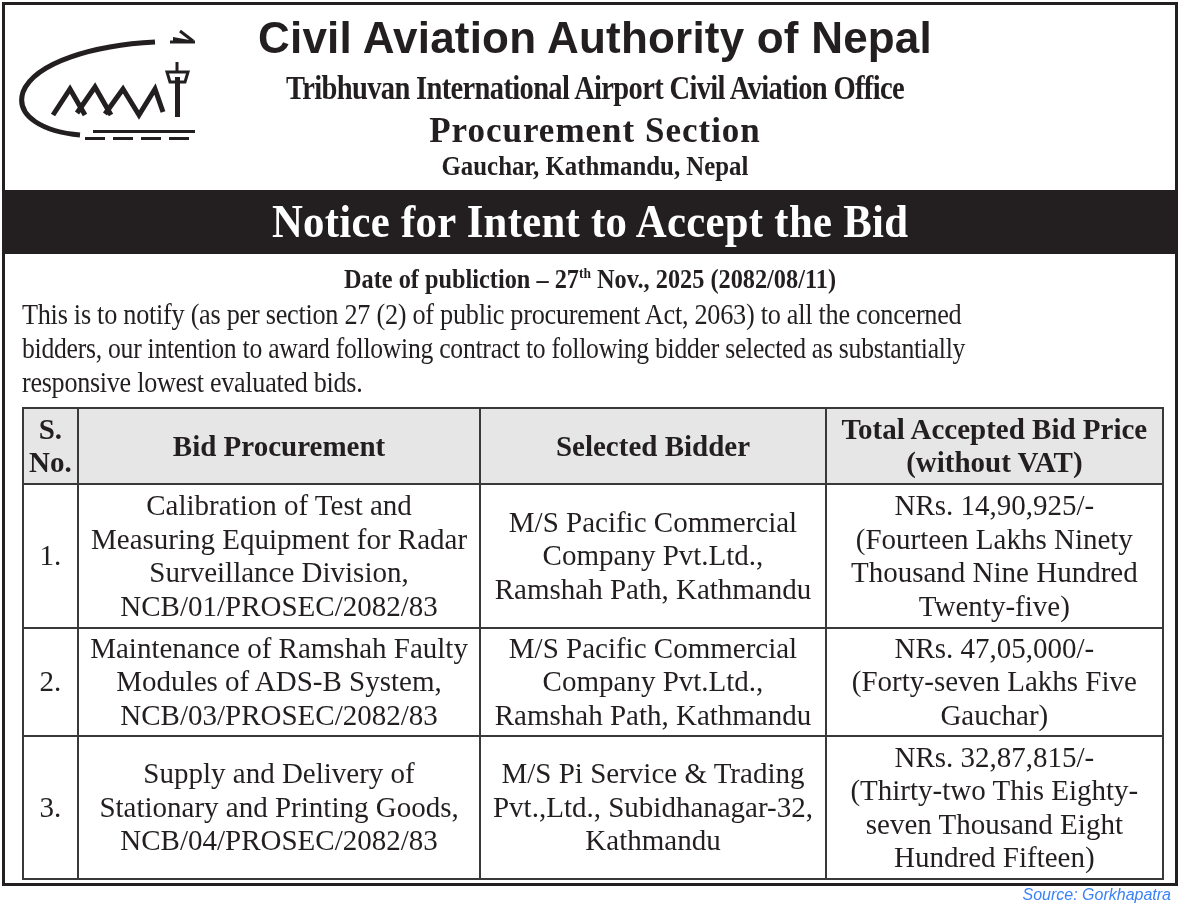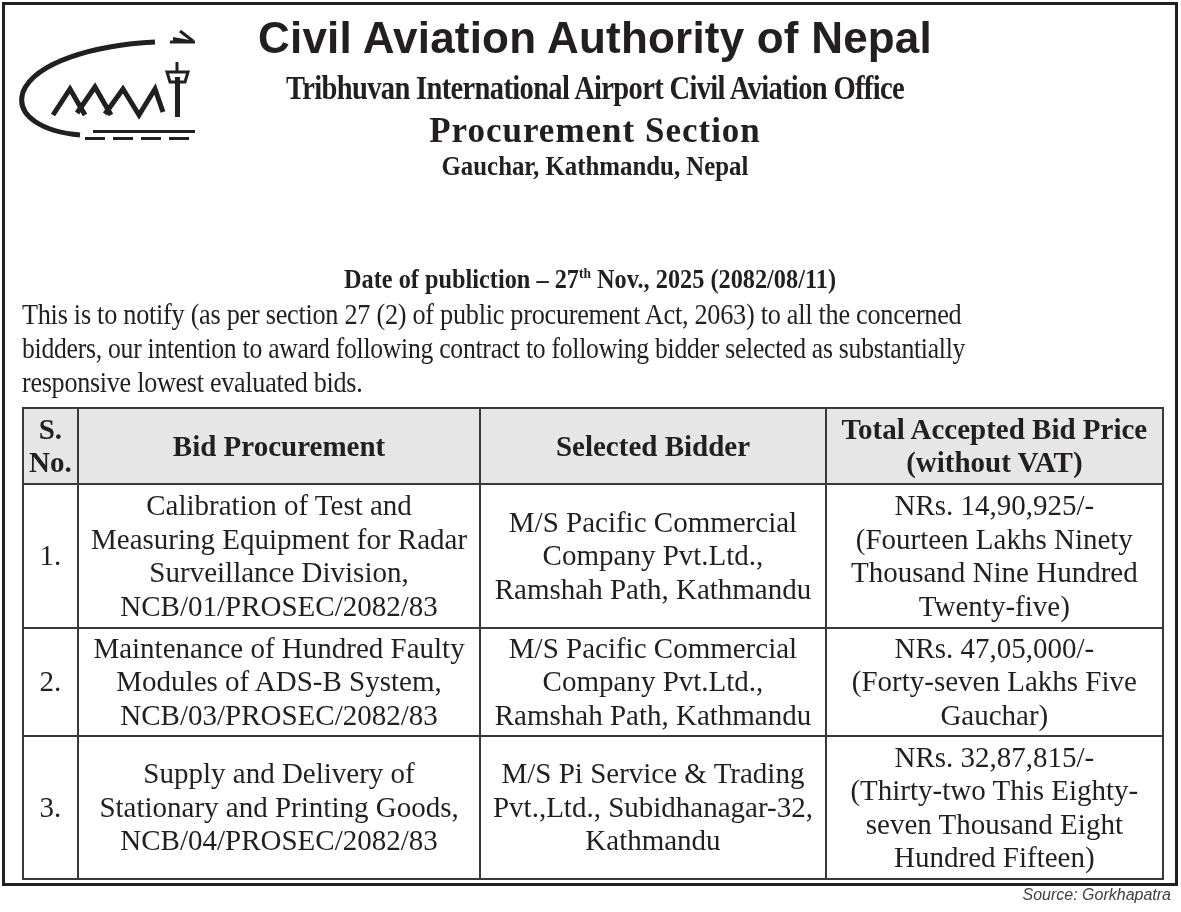--- a/index.html
+++ b/index.html
@@ -62,21 +62,21 @@
   .col-bidder { width: 346px; }
   .col-price { width: 338px; }
   .price-amt { font-weight: normal; display: block; }
   .line { display: block; white-space: nowrap; }
   .row1 td { height: 144px; }
   .row2 td { height: 108px; }
   .row3 td { height: 143px; }
 
   .source {
     position: absolute; right: 10px; top: 886px;
-    font-family: "Liberation Sans", sans-serif; font-style: italic; font-size: 16px; color: #404040;
+    font-family: "Liberation Sans", sans-serif; font-style: italic; font-size: 16px; color: #3b82f6;
   }
 </style>
 </head>
 <body>
 
 <div class="frame">
 
   <div class="header">
     <svg class="logo" viewBox="0 0 180 125">
 
@@ -103,20 +103,23 @@
     </svg>
 
     <div class="org-title" style="padding-left:0;">
       <span style="transform:translateX(0px)">Civil Aviation Authority of Nepal</span>
     </div>
     <div class="office">Tribhuvan International Airport Civil Aviation Office</div>
     <div class="section">Procurement Section</div>
     <div class="address">Gauchar, Kathmandu, Nepal</div>
   </div>
 
+  <div class="banner">
+    <span>Notice for Intent to Accept the Bid</span>
+  </div>
 
   <div class="pubdate">
     <span>Date of publiction – 27</span><sup>th</sup><span> Nov., 2025 (2082/08/11)</span>
   </div>
 
   <div class="intro">
     <span class="intro-line" style="transform:scaleX(0.905)">This is to notify (as per section 27 (2) of public procurement Act, 2063) to all the concerned</span>
     <span class="intro-line" style="transform:scaleX(0.885)">bidders, our intention to award following contract to following bidder selected as substantially</span>
     <span class="intro-line" style="transform:scaleX(0.9)">responsive lowest evaluated bids.</span>
   </div>
@@ -153,21 +156,21 @@
         <td>
           <span class="price-amt">NRs. 14,90,925/-</span>
           <span class="line">(Fourteen Lakhs Ninety</span>
           <span class="line">Thousand Nine Hundred</span>
           <span class="line">Twenty-five)</span>
         </td>
       </tr>
       <tr class="row2">
         <td>2.</td>
         <td>
-          <span class="line">Maintenance of Hundred Faulty</span>
+          <span class="line">Maintenance of Ramshah Faulty</span>
           <span class="line">Modules of ADS-B System,</span>
           <span class="line">NCB/03/PROSEC/2082/83</span>
         </td>
         <td>
           <span class="line">M/S Pacific Commercial</span>
           <span class="line">Company Pvt.Ltd.,</span>
           <span class="line">Ramshah Path, Kathmandu</span>
         </td>
         <td>
           <span class="price-amt">NRs. 47,05,000/-</span>

